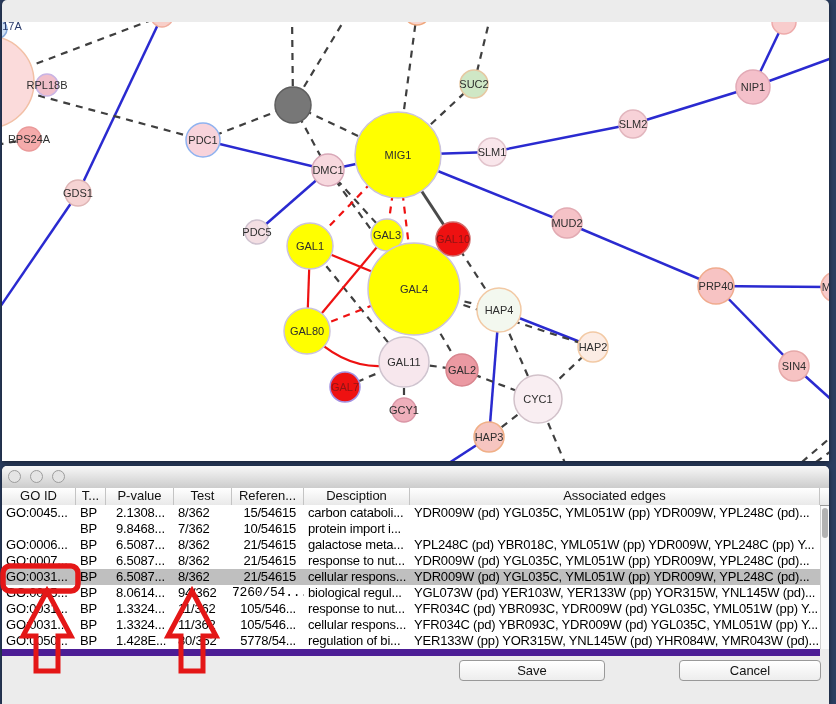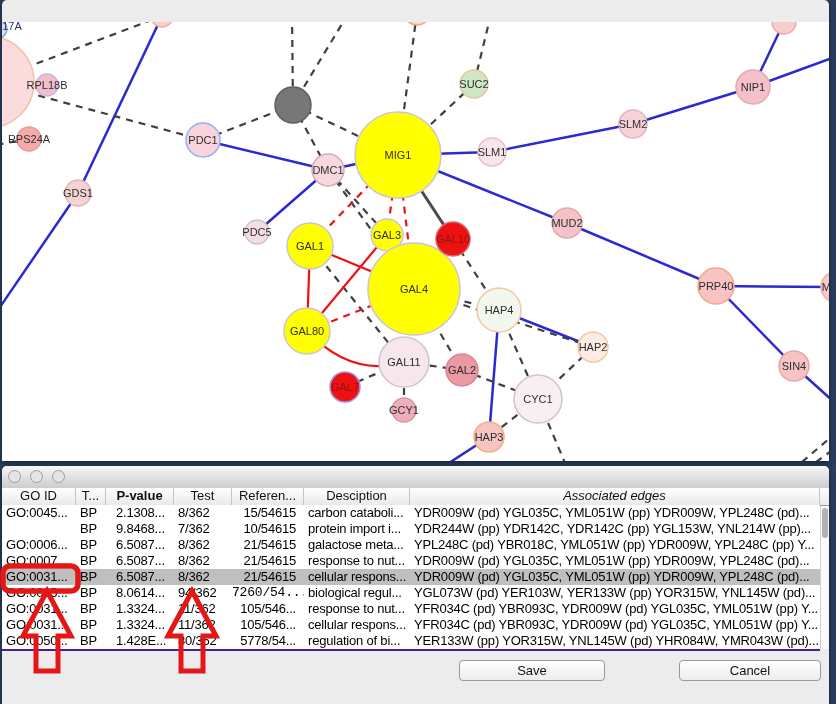--- a/index.html
+++ b/index.html
@@ -12,21 +12,21 @@
   #win2 .title{color:#6e6e6e;}
   .lights{position:absolute;left:6px;top:4px;display:flex;gap:9px;}
   .light{width:13px;height:13px;border-radius:50%;border:1px solid rgba(0,0,0,.3);box-sizing:border-box;background:#e6e6e6;}
   #win2 .light{background:#e4e4e4;border-color:#9c9c9c;}
   #net{display:block;position:absolute;left:0;top:22px;background:#ffffff;overflow:hidden;}
   svg{overflow:hidden;}
   
   .thead{position:absolute;left:0;top:22px;right:0;height:17px;display:flex;background:linear-gradient(#ffffff,#e9e9e9);border-bottom:1px solid #9a9a9a;}
   .hcell{box-sizing:border-box;height:17px;line-height:16px;font-size:13px;color:#111;text-align:center;border-right:1px solid #c4c4c4;overflow:hidden;white-space:nowrap;flex:0 0 auto;}
   .hcell.stub{width:9px;border-right:none;}
-  .tbody{position:absolute;left:0;top:39px;width:818px;height:144px;background:#ffffff;border-bottom:2px solid #4c1d95;overflow:hidden;}
+  .tbody{position:absolute;left:0;top:39px;width:818px;height:144px;background:#ffffff;border-bottom:7px solid #4c1d95;overflow:hidden;}
   .trow{display:flex;height:16px;line-height:16px;background:#ffffff;}
   .trow.sel{background:#bfbfbf;}
   .cell{box-sizing:border-box;font-size:13px;color:#000;overflow:hidden;white-space:nowrap;padding-left:4px;flex:0 0 auto;letter-spacing:-0.2px;}
   .cell.c2{padding-left:10px;}
   .cell.c4{text-align:right;padding-right:8px;padding-left:0;}
   .scrollbar{position:absolute;left:818px;top:40px;width:9px;height:143px;background:#fafafa;border-left:1px solid #cfcfcf;box-sizing:border-box;}
   .thumb{position:absolute;left:1px;top:2px;width:6px;height:30px;border-radius:3px;background:#b2b2b2;}
   .panel{position:absolute;left:0;top:184px;right:0;bottom:0;background:#ececec;}
   .btn{position:absolute;height:21px;border:1px solid #999;border-radius:4px;background:linear-gradient(#ffffff,#ededed);font-family:"Liberation Sans",sans-serif;font-size:13px;color:#111;}
   .btn.save{left:457px;top:194px;width:146px;}
@@ -176,45 +176,44 @@
       <div class="lights">
         <span class="light"></span>
         <span class="light"></span>
         <span class="light"></span>
       </div>
     </div>
     <div class="panel"></div>
     <div class="thead" id="thead">
         <div class="hcell" style="width: 74px;">GO ID</div>
         <div class="hcell" style="width: 30px;">T...</div>
-        <div class="hcell" style="width: 68px; font-weight: bold;">P-value</div>
+        <div class="hcell" style="width: 68px;">P-value</div>
         <div class="hcell" style="width: 58px;">Test</div>
         <div class="hcell" style="width: 72px;">Referen...</div>
         <div class="hcell" style="width: 106px;">Desciption</div>
-        <div class="hcell" style="width: 410px; font-style: italic;">Associated edges</div>
+        <div class="hcell" style="width: 410px;">Associated edges</div>
         <div class="hcell stub"></div>
       </div>
     <div class="tbody" id="tbody">
         <div class="trow">
           <div class="cell c0" style="width: 74px;">GO:0045...</div>
           <div class="cell c1" style="width: 30px;">BP</div>
           <div class="cell c2" style="width: 68px;">2.1308...</div>
           <div class="cell c3" style="width: 58px;">8/362</div>
           <div class="cell c4" style="width: 72px;">15/54615</div>
           <div class="cell c5" style="width: 106px;">carbon cataboli...</div>
           <div class="cell c6" style="width: 410px;">YDR009W (pd) YGL035C, YML051W (pp) YDR009W, YPL248C (pd)...</div>
         </div>
         <div class="trow">
           <div class="cell c0" style="width: 74px; margin-top: 34px;">GO:0016...</div>
           <div class="cell c1" style="width: 30px;">BP</div>
           <div class="cell c2" style="width: 68px;">9.8468...</div>
           <div class="cell c3" style="width: 58px;">7/362</div>
           <div class="cell c4" style="width: 72px;">10/54615</div>
           <div class="cell c5" style="width: 106px;">protein import i...</div>
-          <div class="cell c6" style="width: 410px;">YDR244W (pp) YDR142C, YDR142C (pp) YGL153W, YNL214W (pp)...</div>
         </div>
         <div class="trow">
           <div class="cell c0" style="width: 74px;">GO:0006...</div>
           <div class="cell c1" style="width: 30px;">BP</div>
           <div class="cell c2" style="width: 68px;">6.5087...</div>
           <div class="cell c3" style="width: 58px;">8/362</div>
           <div class="cell c4" style="width: 72px;">21/54615</div>
           <div class="cell c5" style="width: 106px;">galactose meta...</div>
           <div class="cell c6" style="width: 410px;">YPL248C (pd) YBR018C, YML051W (pp) YDR009W, YPL248C (pp) Y...</div>
         </div>

